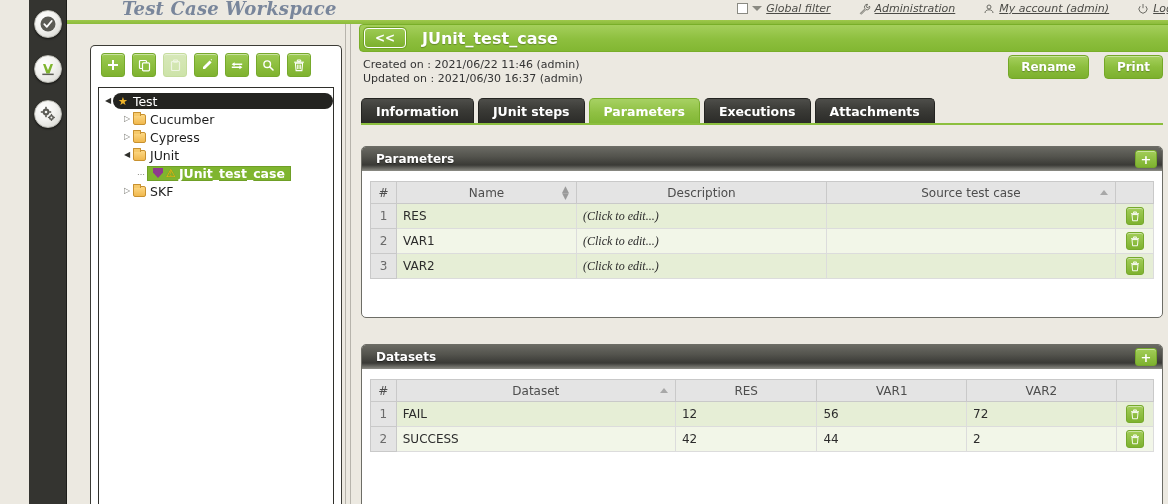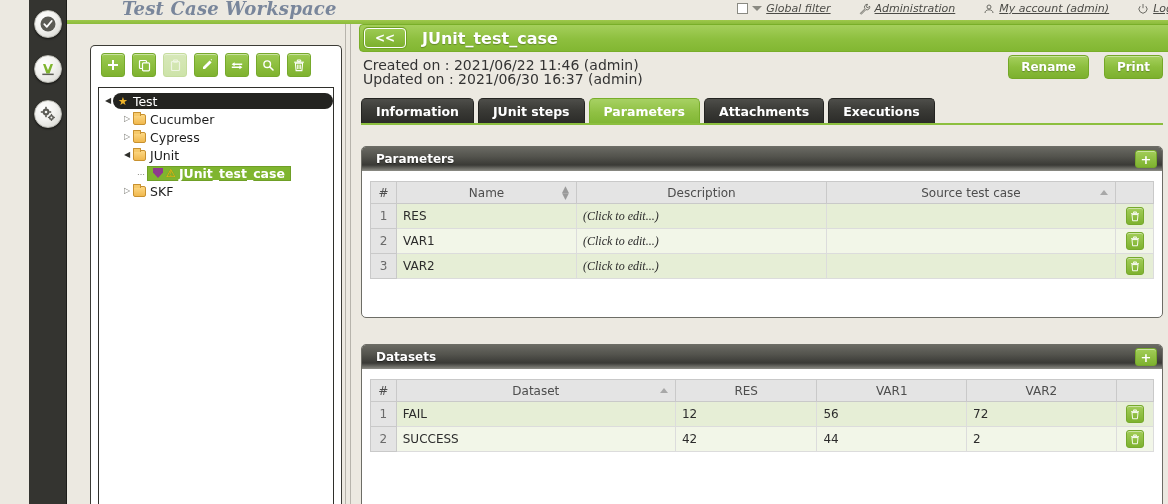--- a/index.html
+++ b/index.html
@@ -139,21 +139,21 @@
     background: linear-gradient(to bottom,#9cca52,#7cb02d);
     border:1px solid #fff; color:#fff; font-weight:bold; font-size:12px;
     display:flex; align-items:center; justify-content:center; cursor:pointer;
     box-shadow:0 0 0 1px #6fa024;
   }
   .tc-title {
     margin-left:16px; color:#fff; font-weight:bold; font-size:16px;
     text-shadow:0 1px 1px rgba(0,0,0,.28);
   }
 
-  .meta { position:absolute; left:4px; top:34px; font-size:14px; color:#333; line-height:14px; }
+  .meta { position:absolute; left:4px; top:34px; font-size:11px; color:#333; line-height:14px; }
 
   .act-btns { position:absolute; right:34px; top:31px; display:flex; gap:15px; }
   .act-btn {
     height:24px; padding:0 12px; border-radius:4px;
     background: linear-gradient(to bottom,#a6d05e 0%,#8cbe3d 50%,#7cb02e 100%);
     border:1px solid #74a827; color:#fff; font-size:12px; font-weight:bold;
     display:flex; align-items:center; justify-content:center; cursor:pointer;
     text-shadow:0 1px 1px rgba(0,0,0,.25);
     box-shadow: inset 0 1px 0 rgba(255,255,255,.4);
   }
@@ -422,22 +422,22 @@
 
     <div class="act-btns">
       <div class="act-btn">Rename</div>
       <div class="act-btn">Print</div>
     </div>
 
     <div class="tabs">
       <div class="tab">Information</div>
       <div class="tab">JUnit steps</div>
       <div class="tab active">Parameters</div>
+      <div class="tab">Executions</div>
       <div class="tab">Attachments</div>
-      <div class="tab">Executions</div>
     </div>
     <div class="tab-rule"></div>
 
     <div class="panel" style="left:2px; top:122px; right:34px; height:172px;">
       <div class="panel-head">
         <span class="ptitle">Parameters</span>
         <div class="plus-btn">+</div>
       </div>
       <div class="panel-body">
         <table class="grid">

